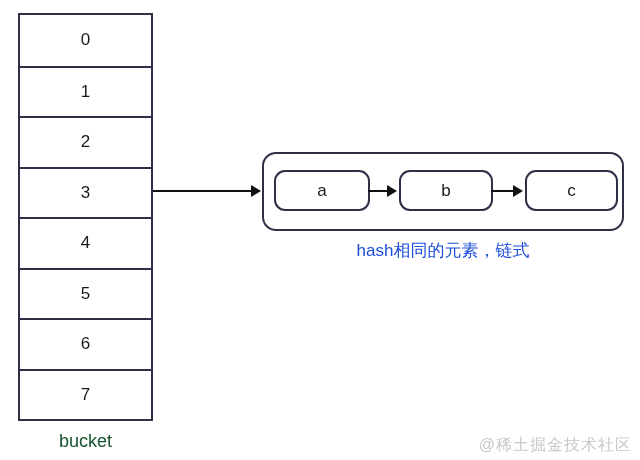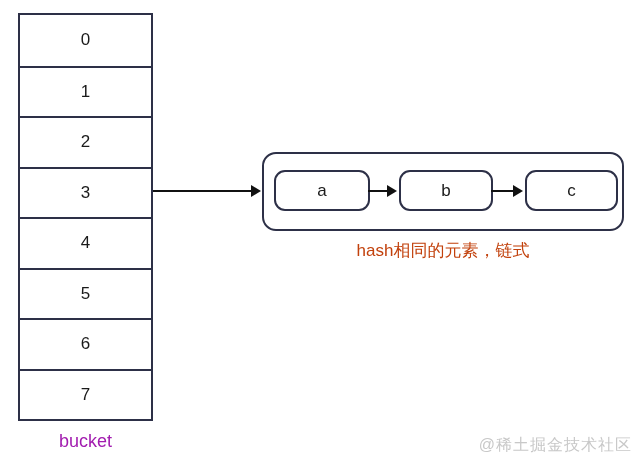--- a/index.html
+++ b/index.html
@@ -39,21 +39,21 @@
   }
   .bucket-cell:first-child { border-top: none; }
 
   .bucket-label {
     position: absolute;
     left: 18px;
     top: 431px;
     width: 135px;
     text-align: center;
     font-size: 18px;
-    color: #a21caf;
+    color: #14532d;
   }
 
   
   .arrow {
     position: absolute;
     height: 2px;
     background: #111111;
   }
   .arrow::after {
     content: "";
@@ -105,21 +105,21 @@
   .arrow-bc { left: 491px; top: 190px; width: 23px; }
 
   .chain-caption {
     position: absolute;
     left: 262px;
     top: 239px;
     width: 362px;
     text-align: center;
     font-size: 17px;
     font-weight: 500;
-    color: #c2410c;
+    color: #1d4ed8;
   }
 
   
   .watermark {
     position: absolute;
     right: 8px;
     bottom: 4px;
     font-size: 16px;
     color: #c8c8c8;
     letter-spacing: 1px;

